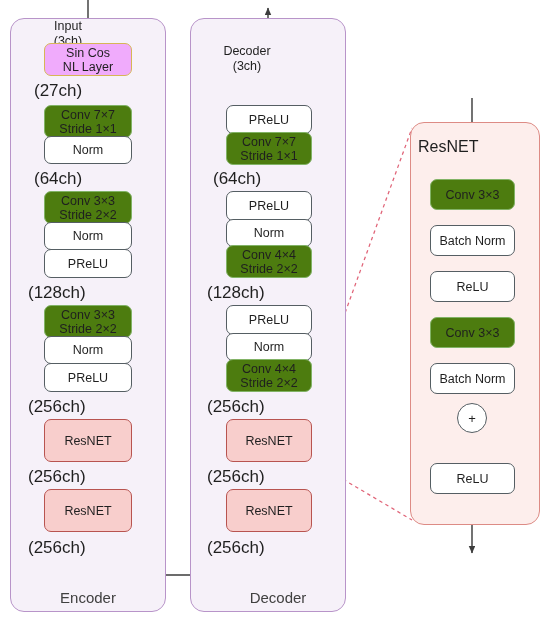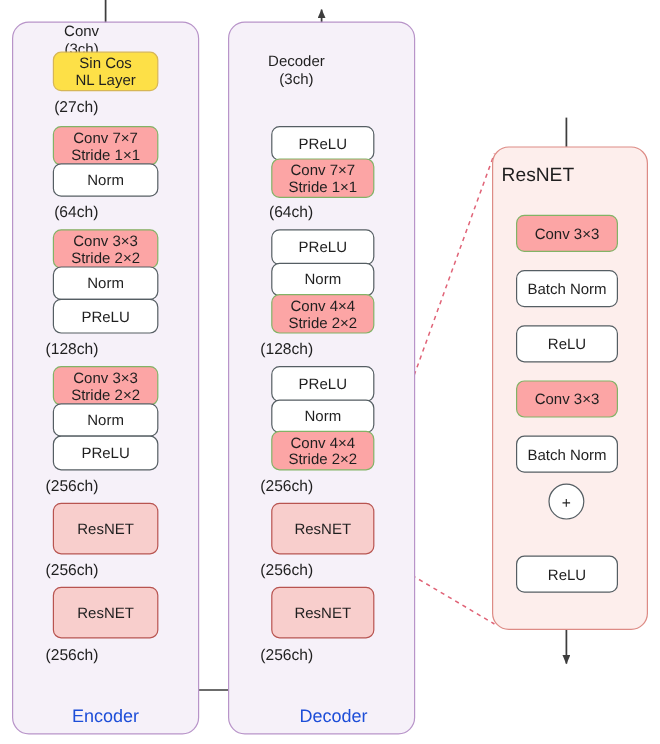--- a/index.html
+++ b/index.html
@@ -8,30 +8,30 @@
   #svg{position:absolute;left:0;top:0;width:550px;height:620px;}
 
   .panel{position:absolute;box-sizing:border-box;border-radius:14px;}
   .panel-col{background:#f6f1f9;border:1.3px solid #b894c9;}
   .panel-res{background:#fdeeec;border:1.3px solid #dd8b85;}
 
   .node{position:absolute;box-sizing:border-box;display:flex;
         flex-direction:column;align-items:center;justify-content:center;
         border:1.3px solid #555e63;border-radius:7px;background:#ffffff;
         color:#1f1f1f;font-size:12.5px;line-height:14px;text-align:center;}
-  .node.green{background:#fca5a5;border-color:#82b366;}
+  .node.green{background:#4d7c0f;border-color:#82b366;}
   .node.pink{background:#f8cecc;border-color:#b85450;}
-  .node.yellow{background:#fde047;border-color:#d6b656;}
+  .node.yellow{background:#f0abfc;border-color:#d6b656;}
   .node .l2{display:block;}
 
-  .chlabel{position:absolute;font-size:13px;color:#1f1f1f;
+  .chlabel{position:absolute;font-size:17px;color:#1f1f1f;
            white-space:nowrap;text-align:right;}
   .iolabel{position:absolute;font-size:12.5px;color:#1f1f1f;
            white-space:nowrap;line-height:15px;text-align:center;}
-  .colname{position:absolute;font-size:15px;color:#1d4ed8;
+  .colname{position:absolute;font-size:15px;color:#404040;
            width:100%;text-align:center;}
   .resname{position:absolute;font-size:16px;color:#1f1f1f;white-space:nowrap;}
   .plusnode{position:absolute;width:30px;height:30px;border-radius:50%;
             background:#ffffff;border:1.3px solid #555e63;
             display:flex;align-items:center;justify-content:center;
             font-size:13px;color:#1f1f1f;box-sizing:border-box;}
 </style>
 </head>
 <body>
 
@@ -77,21 +77,21 @@
 
     <g stroke="#e06377" stroke-width="1.25" fill="none" stroke-dasharray="3.5,3.5">
       <line x1="307" y1="418" x2="412" y2="128"></line>
       <line x1="307" y1="458" x2="412" y2="520"></line>
     </g>
   </svg>
 
   <div class="panel panel-col" style="left:10px;top:18px;width:156px;height:594px;"></div>
 
   <div class="iolabel" style="left:40px;top:19px;width:56px;">
-    <span>Conv</span><br>
+    <span>Input</span><br>
     <span>(3ch)</span>
   </div>
 
   <div class="node yellow" style="left:44px;top:43px;width:88px;height:33px;">
     <span>Sin Cos</span>
     <span class="l2">NL Layer</span>
   </div>
   <div class="chlabel" style="left:34px;top:81px;width:48px;">(27ch)</div>
 
   <div class="node green" style="left:44px;top:105px;width:88px;height:33px;">

